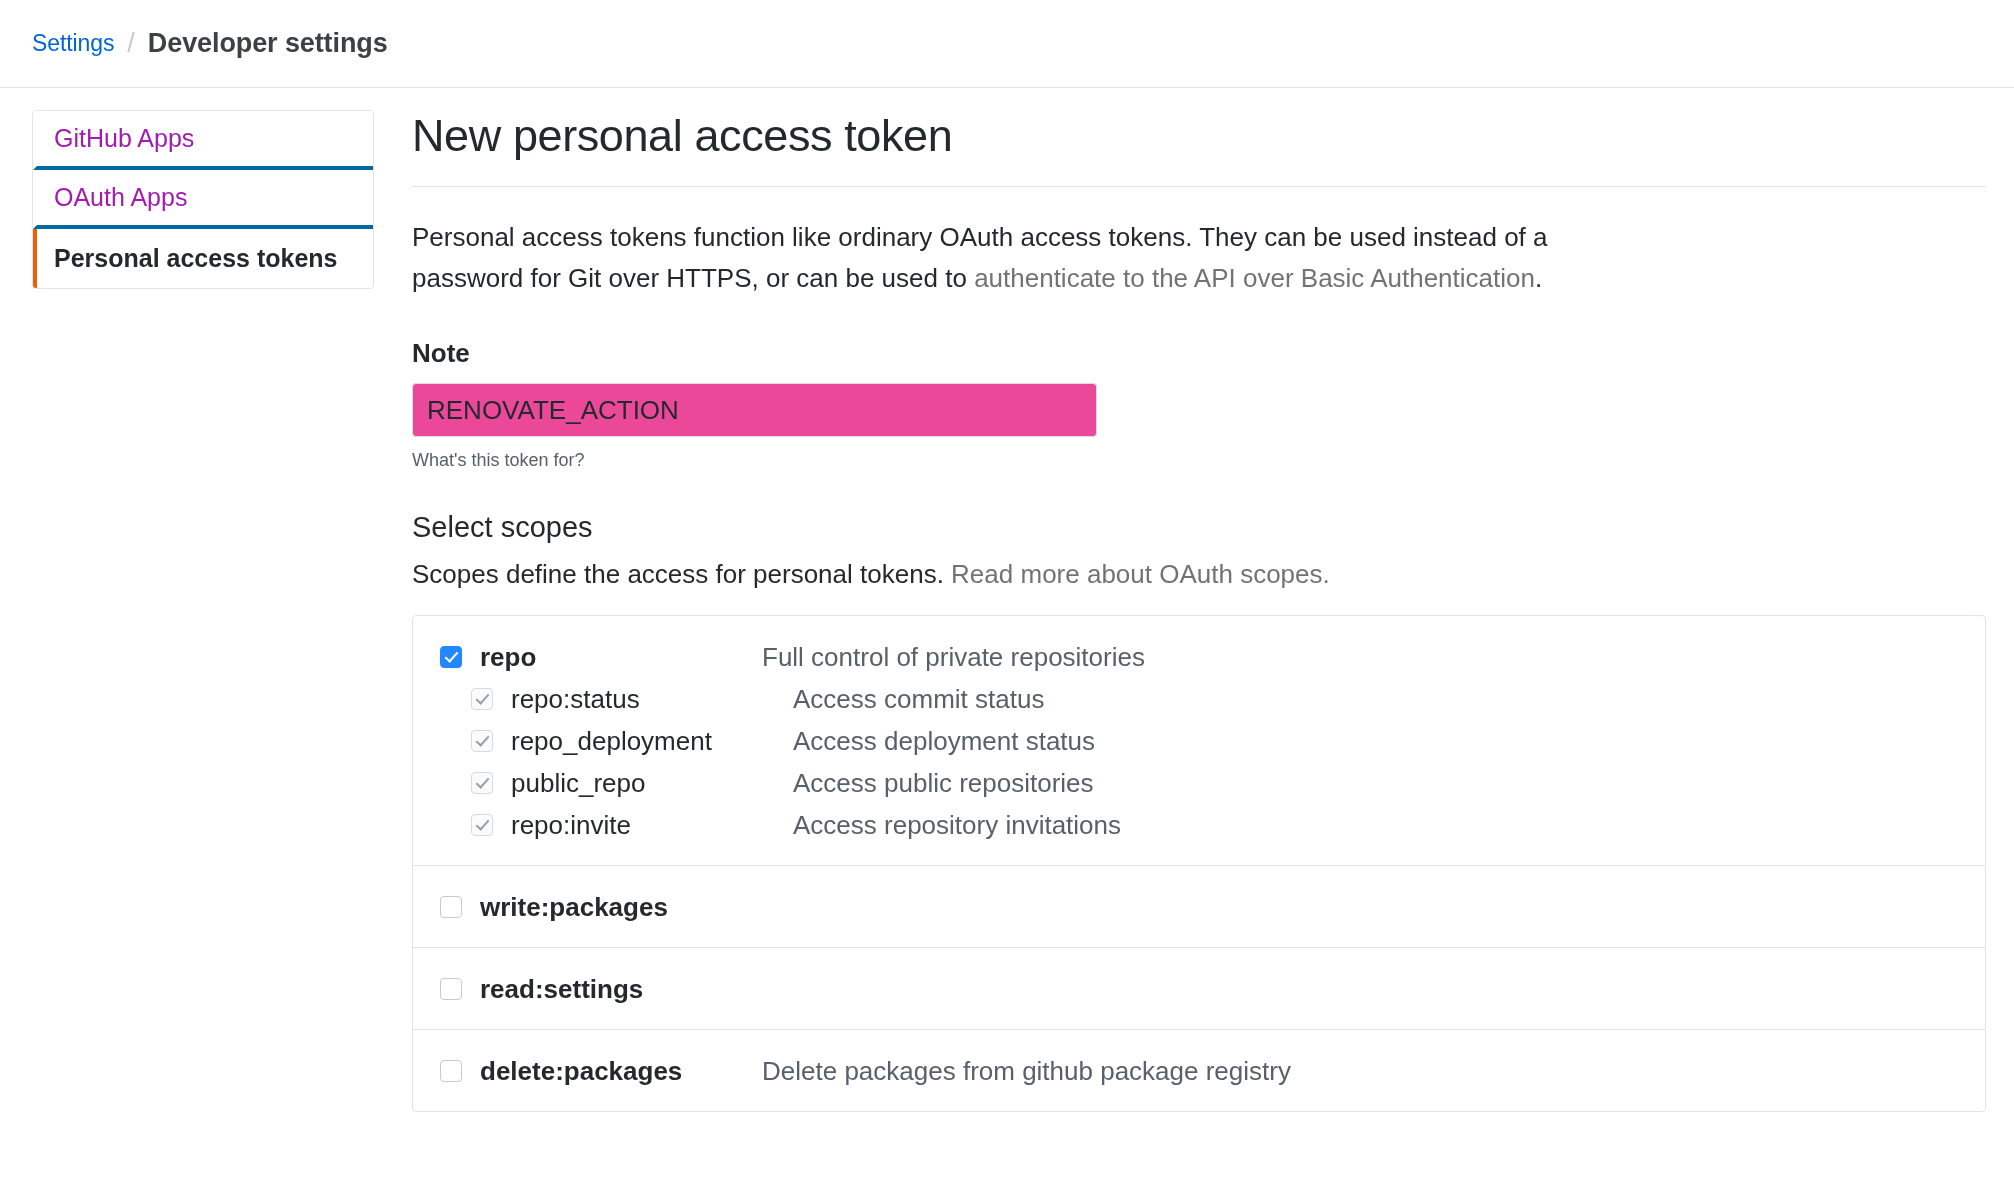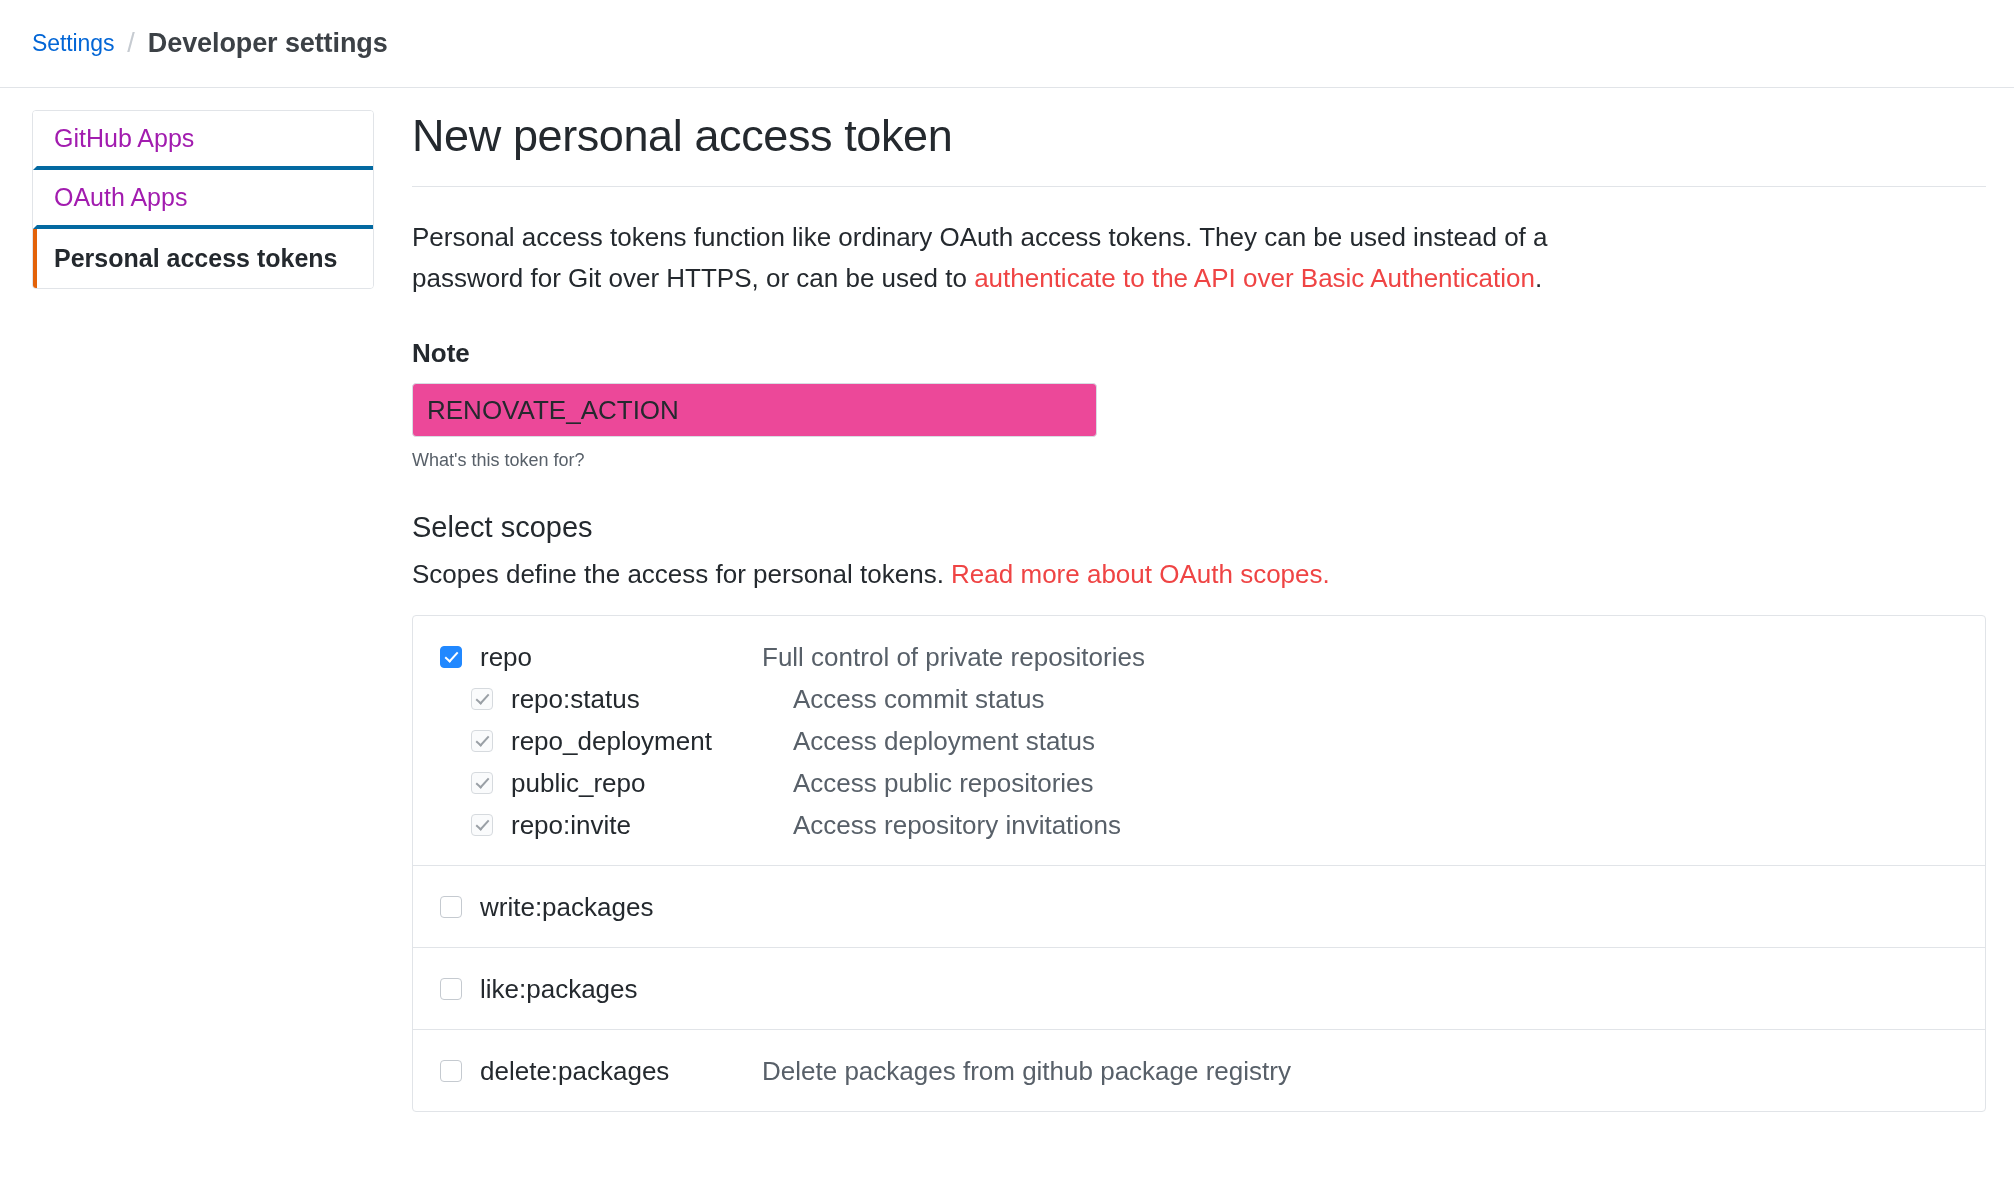--- a/index.html
+++ b/index.html
@@ -101,21 +101,21 @@
     margin: 0 0 30px 0;
   }
   .intro {
     font-size: 26px;
     line-height: 1.56;
     color: #24292e;
     margin: 0 0 40px 0;
     max-width: 1140px;
   }
   .inline-link {
-    color: #ef4444;
+    color: #737373;
     text-decoration: none;
   }
 
   .field-label {
     font-size: 26px;
     font-weight: bold;
     color: #24292e;
     margin: 16px 0 14px 0;
   }
   .text-input {
@@ -209,21 +209,21 @@
     border-width: 0 2.2px 2.2px 0;
     transform: rotate(42deg);
   }
 
   .scope-name {
     font-size: 26px;
     color: #24292e;
     width: 282px;
     flex: 0 0 282px;
   }
-  .scope-name.bold { font-weight: normal; }
+  .scope-name.bold { font-weight: bold; }
   .scope-desc {
     font-size: 26px;
     color: #586069;
   }
 </style>
 </head>
 <body>
 
 <div class="breadcrumb-bar">
   <a class="crumb-link" href="#">Settings</a>
@@ -294,21 +294,21 @@
       <div class="scope-group">
         <div class="scope-row">
           <span class="cb unchecked"></span>
           <span class="scope-name bold">write:packages</span>
         </div>
       </div>
 
       <div class="scope-group">
         <div class="scope-row">
           <span class="cb unchecked"></span>
-          <span class="scope-name bold">like:packages</span>
+          <span class="scope-name bold">read:settings</span>
         </div>
       </div>
 
       <div class="scope-group">
         <div class="scope-row">
           <span class="cb unchecked"></span>
           <span class="scope-name bold">delete:packages</span>
           <span class="scope-desc">Delete packages from github package registry</span>
         </div>
       </div>

